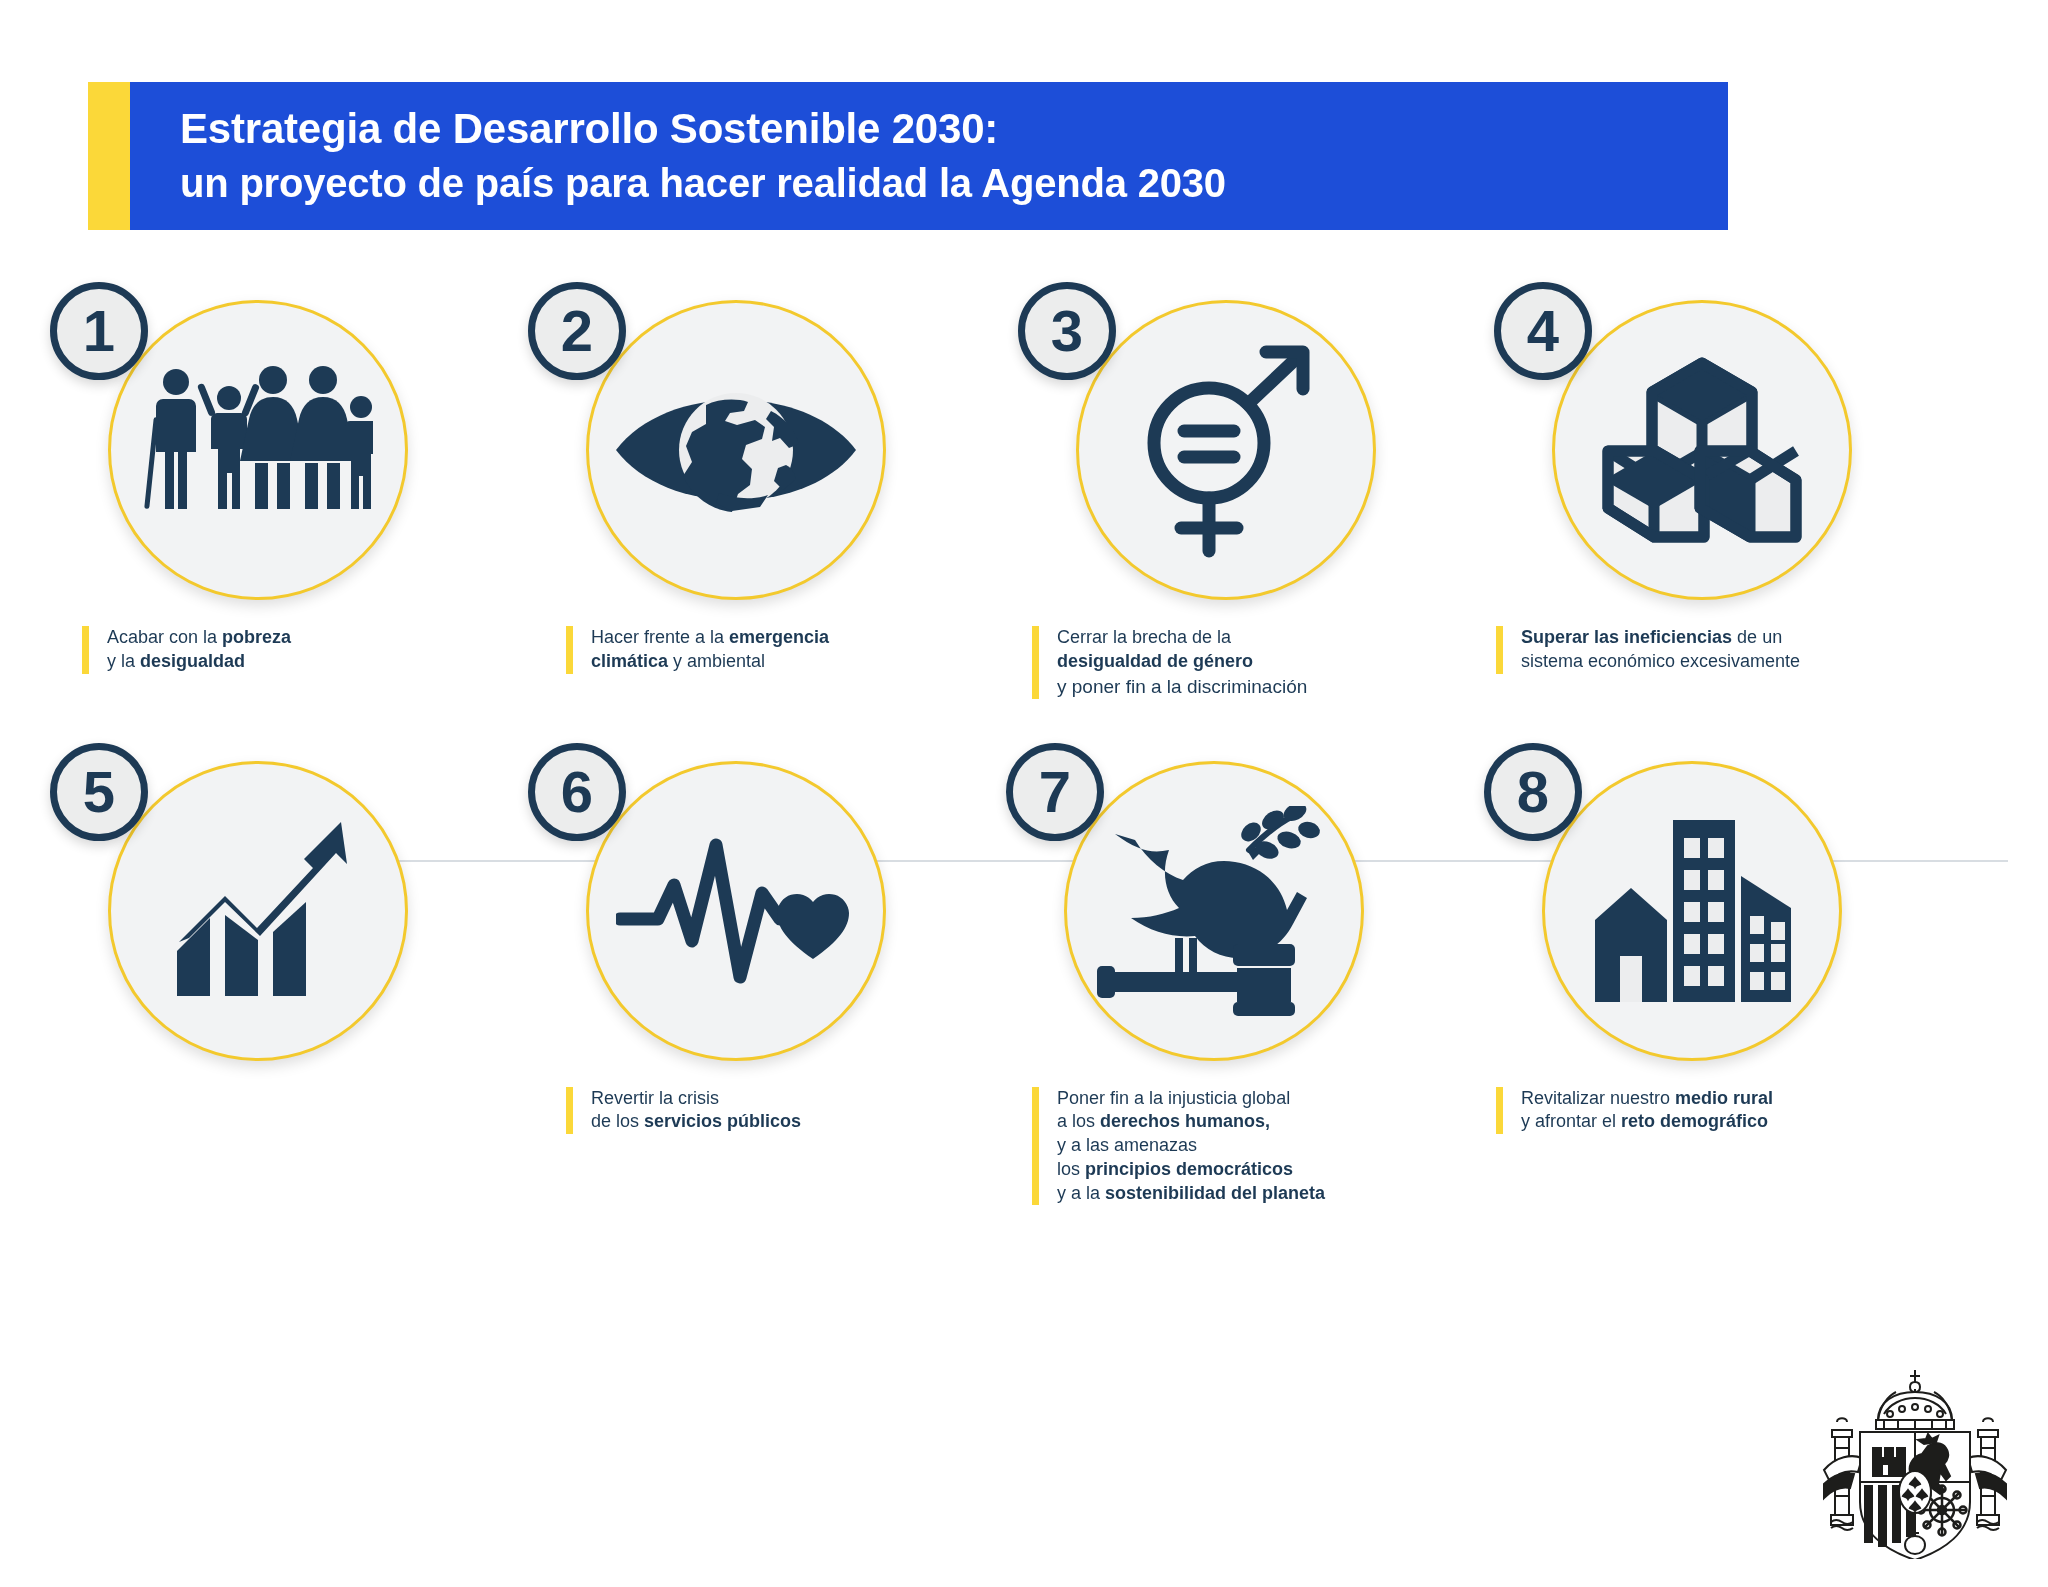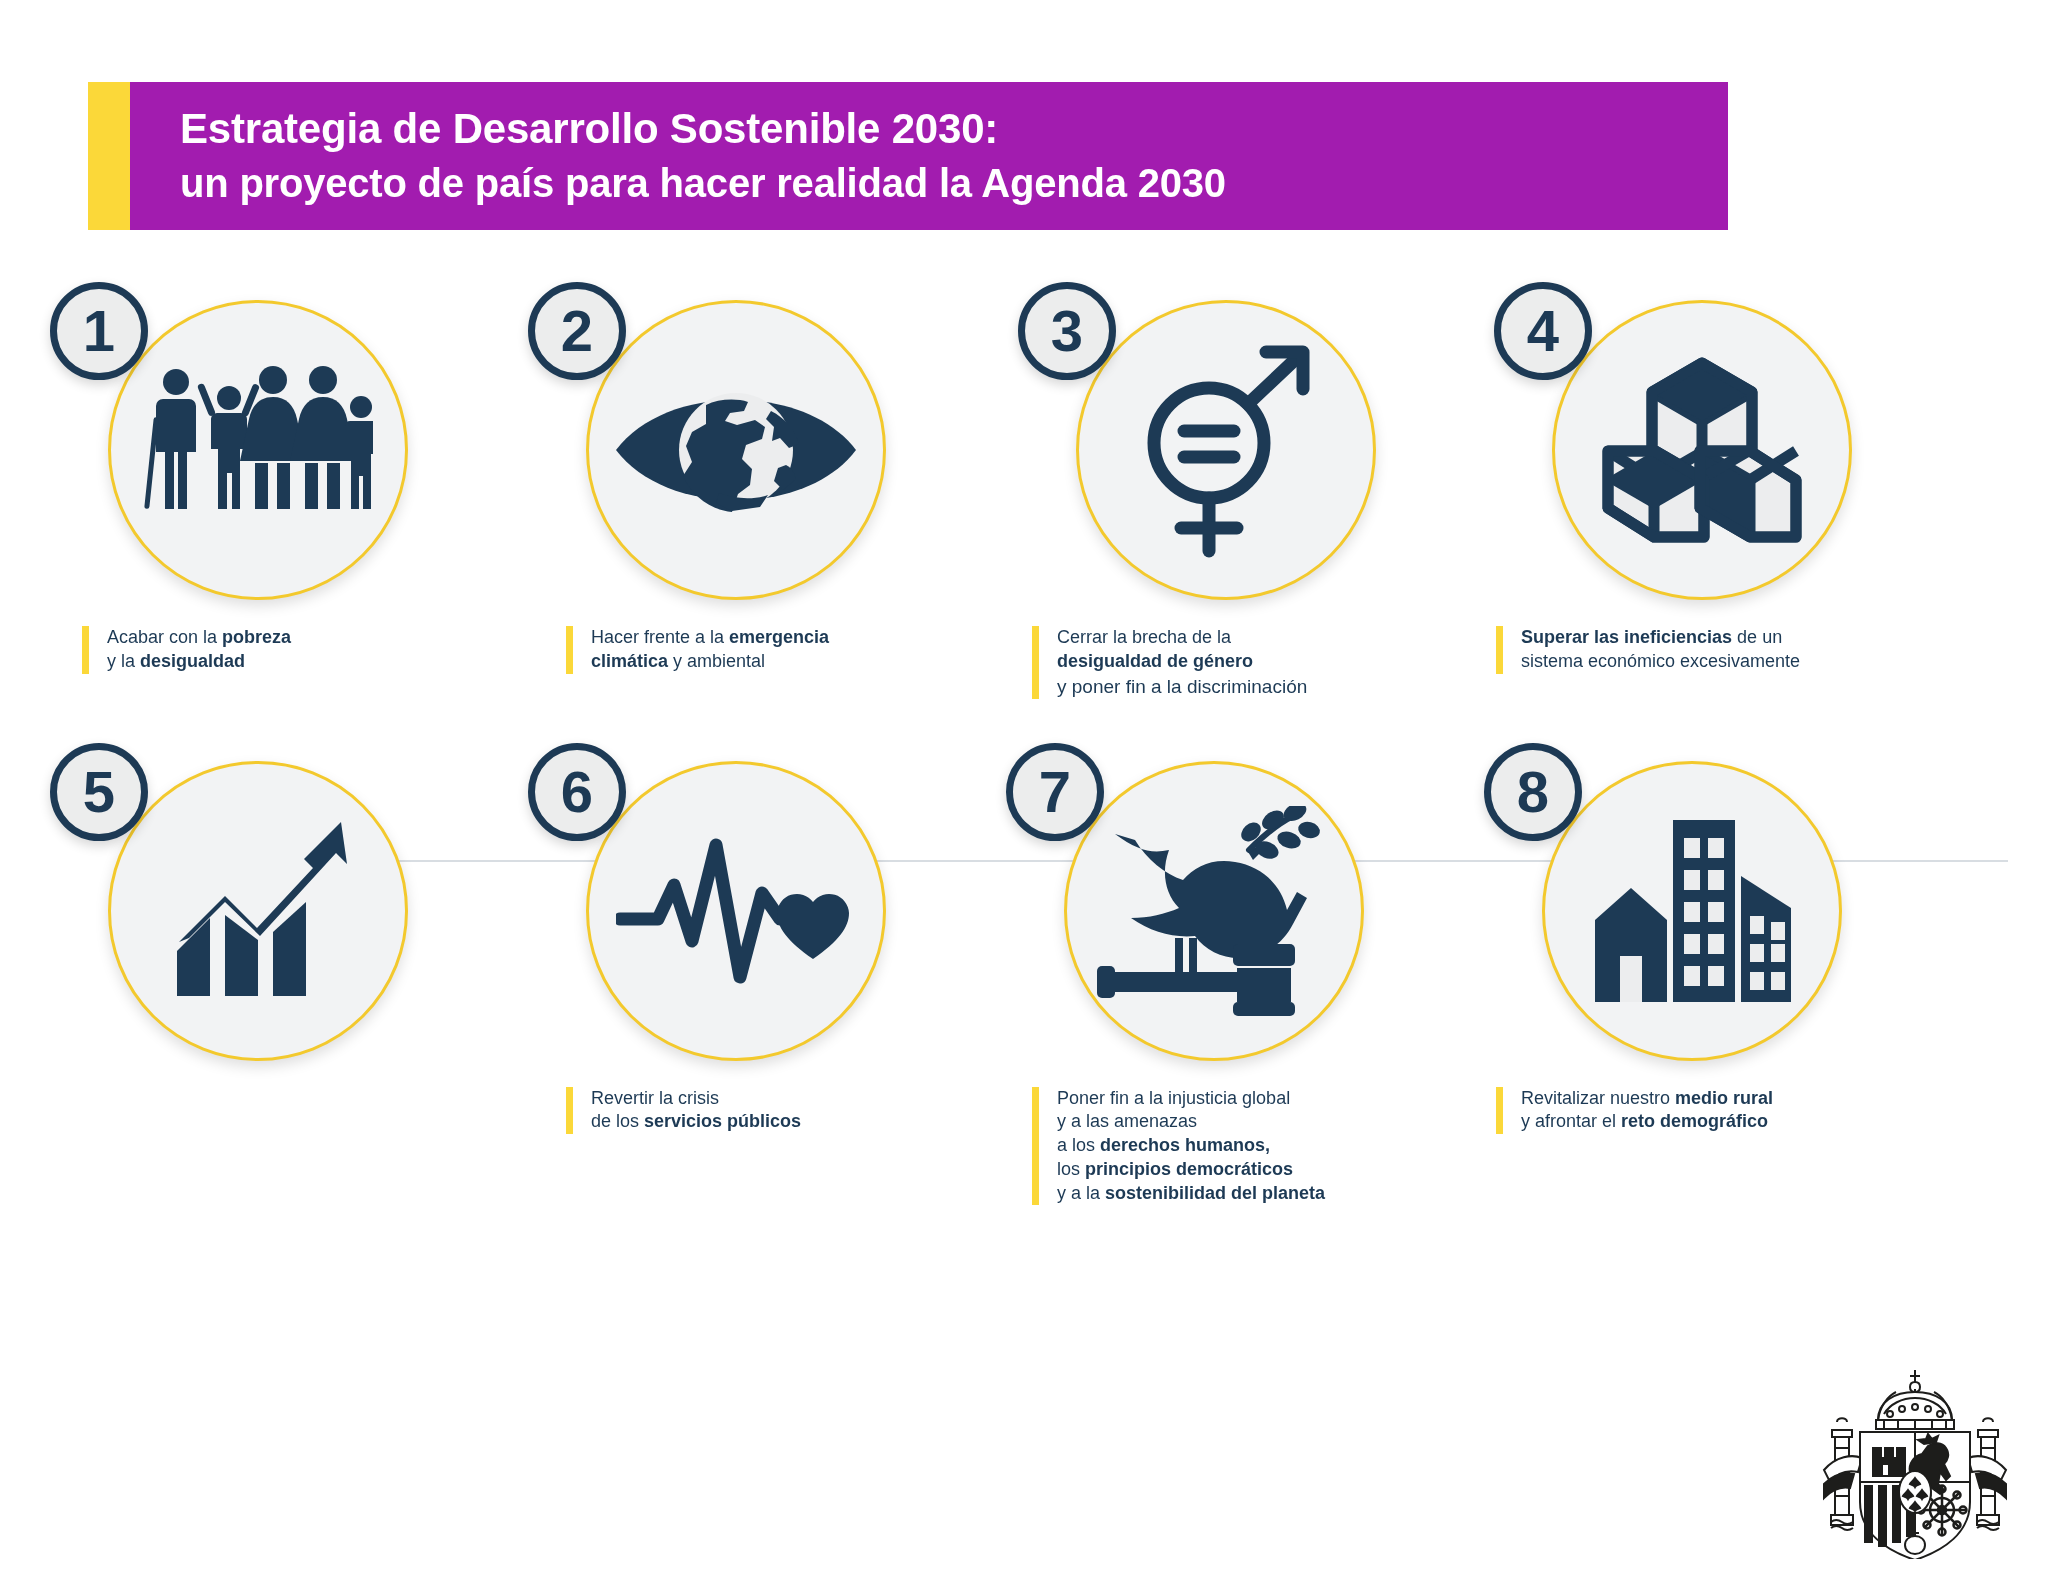--- a/index.html
+++ b/index.html
@@ -26,21 +26,21 @@
     display: flex;
     align-items: stretch;
   }
   .header-accent {
     width: 42px;
     background: #fbd839;
     flex: 0 0 42px;
   }
   .header-body {
     flex: 1 1 auto;
-    background: #a21caf;
+    background: #1d4ed8;
     padding: 20px 0 20px 50px;
     display: flex;
     flex-direction: column;
     justify-content: center;
   }
   .header-title {
     color: #ffffff;
     font-size: 42px;
     font-weight: bold;
     line-height: 1.16;
@@ -373,22 +373,22 @@
               <rect x="136" y="138" width="62" height="22" rx="5"></rect>
               <rect x="140" y="162" width="54" height="34"></rect>
               <rect x="136" y="196" width="62" height="14" rx="5"></rect>
             </g>
           </svg>
         </div>
         <div class="badge">7</div>
       </div>
       <div class="caption">
         <div class="cap-line">Poner fin a la injusticia global</div>
+        <div class="cap-line"><span>a los </span><b>derechos humanos,</b></div>
         <div class="cap-line">y a las amenazas</div>
-        <div class="cap-line"><span>a los </span><b>derechos humanos,</b></div>
         <div class="cap-line"><span>los </span><b>principios democráticos</b></div>
         <div class="cap-line"><span>y a la </span><b>sostenibilidad del planeta</b></div>
       </div>
     </div>
 
     <div class="card col4 card-8">
       <div class="disc-wrap">
         <div class="disc">
           <svg width="210" height="190" viewBox="0 0 210 190">
             <g fill="#1d3a55">

